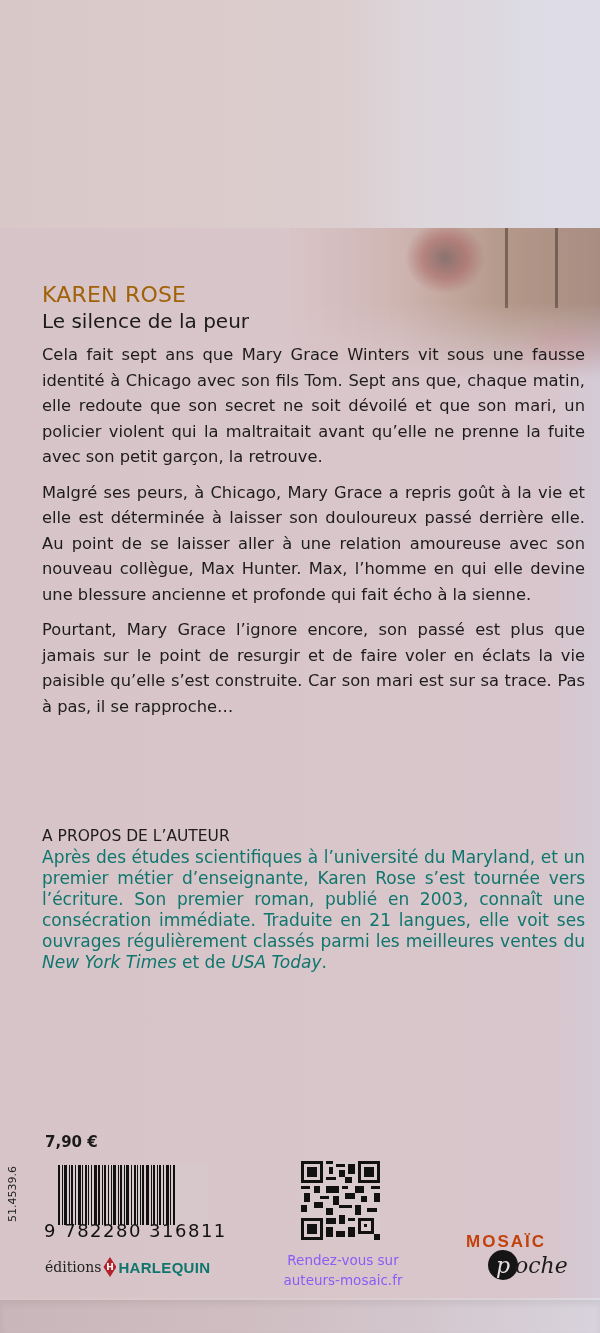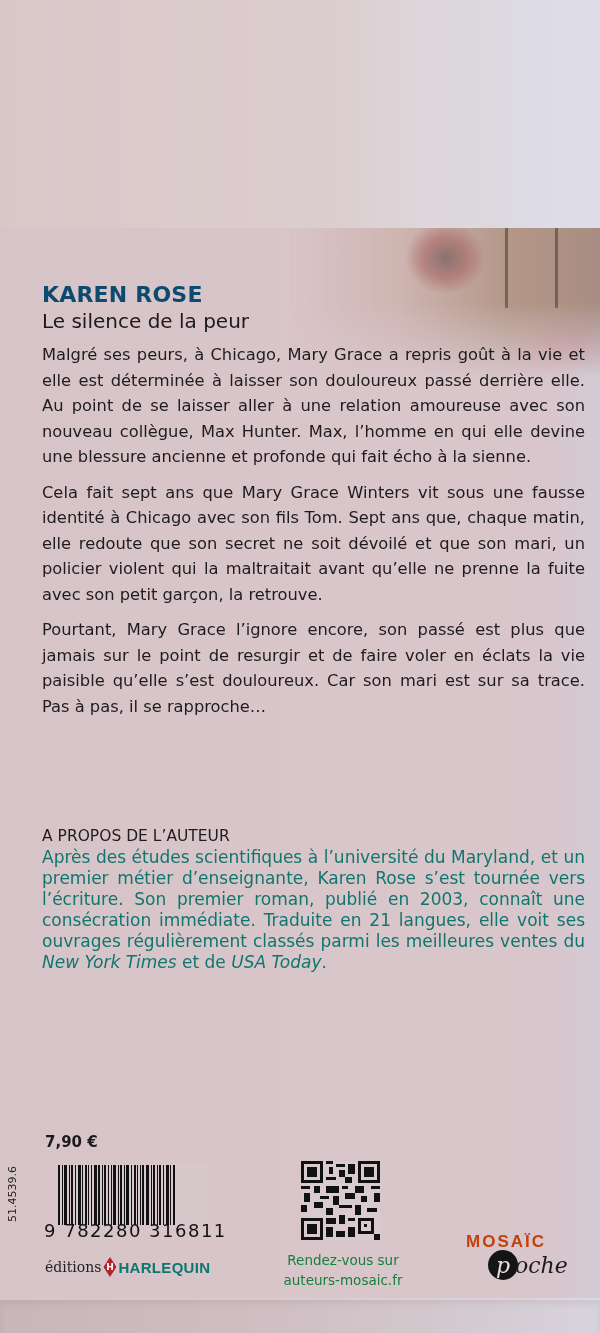--- a/index.html
+++ b/index.html
@@ -27,22 +27,22 @@
       radial-gradient(ellipse 40px 36px at 155px 30px, rgba(90,70,70,0.55) 0%, rgba(160,80,80,0.45) 55%, rgba(200,120,120,0) 100%),
       radial-gradient(ellipse 60px 40px at 280px 130px, rgba(200,90,110,0.45) 0%, rgba(200,90,110,0) 100%),
       linear-gradient(90deg, rgba(216,196,200,1) 0%, rgba(200,170,160,0.6) 35%, rgba(170,140,120,0.8) 70%, rgba(160,130,115,0.85) 100%);
     -webkit-mask-image: linear-gradient(180deg, #000 0%, #000 50%, transparent 100%);
     mask-image: linear-gradient(180deg, #000 0%, #000 50%, transparent 100%);
   }
   .photo .plank { position: absolute; top: 0; width: 3px; height: 80px; background: rgba(70,55,45,0.55); }
   .content { position: absolute; left: 42px; top: 282px; width: 543px; }
   .author {
     font-family: "DejaVu Sans", sans-serif;
-    font-size: 22px; color: #0c4a6e; letter-spacing: 0.2px; line-height: 26px;
-    font-weight: bold;
+    font-size: 22px; color: #a16207; letter-spacing: 0.2px; line-height: 26px;
+    font-weight: normal;
   }
   .title { font-size: 20px; line-height: 26px; color: #1c1a1b; margin-top: 0px; }
   .blurb { margin-top: 8px; }
   .blurb p {
     margin: 0 0 10px 0; font-size: 16.3px; line-height: 25.5px;
     text-align: justify; color: #1e1c1d;
   }
   .about { position: absolute; left: 42px; top: 826px; width: 543px; }
   .about h2 { margin: 0; font-size: 15.5px; font-weight: normal; line-height: 21px; color: #1e1c1d; }
   .about p {
@@ -68,21 +68,21 @@
   .harlequin { position: absolute; left: 45px; top: 1257px; display: flex; align-items: center; }
   .harlequin .ed { font-family: "DejaVu Serif", serif; font-size: 14px; color: #222; }
   .harlequin .diamond {
     width: 13px; height: 20px; margin: 0 2px; background: #b3212b;
     clip-path: polygon(50% 0, 100% 50%, 50% 100%, 0 50%);
     color: #fff; font-size: 9px; font-weight: bold; display: flex; align-items: center; justify-content: center;
   }
   .harlequin .name { font-family: "Liberation Sans", sans-serif; font-weight: bold; font-size: 15px; color: #0f766e; letter-spacing: 0.3px; }
 
   .qr { position: absolute; left: 301px; top: 1161px; width: 79px; height: 79px; }
-  .rendez { position: absolute; left: 278px; top: 1250px; width: 130px; text-align: center; font-size: 13.5px; line-height: 20px; color: #15803d; }
+  .rendez { position: absolute; left: 278px; top: 1250px; width: 130px; text-align: center; font-size: 13.5px; line-height: 20px; color: #8b5cf6; }
 
   .mosaic { position: absolute; left: 466px; top: 1232px; font-family: "Liberation Sans", sans-serif; font-weight: bold; font-size: 17px; letter-spacing: 2px; color: #c2410c; }
   .poche { position: absolute; left: 488px; top: 1250px; display: flex; align-items: center; }
   .poche .dot { width: 30px; height: 30px; border-radius: 50%; background: #151515; color: #e8e0e0; display: flex; align-items: center; justify-content: center; font-family: "DejaVu Serif", serif; font-style: italic; font-size: 22px; }
   .poche .txt { font-family: "DejaVu Serif", serif; font-style: italic; font-size: 22px; color: #1b1b1b; margin-left: -3px; }
 
   .bottom-edge {
     position: absolute; left: 0; top: 1300px; width: 600px; height: 33px;
     background: linear-gradient(90deg, #c9b6ba 0%, #cfbdc1 40%, #d3c7cd 70%, #d8d3dc 100%);
     box-shadow: inset 0 4px 6px rgba(0,0,0,0.06);
@@ -95,23 +95,23 @@
 <div class="cover"></div>
 <div class="photo">
   <span class="plank" style="left:215px"></span>
   <span class="plank" style="left:265px"></span>
 </div>
 
 <div class="content">
   <div class="author">KAREN ROSE</div>
   <div class="title">Le silence de la peur</div>
   <div class="blurb">
+    <p>Cela fait sept ans que Mary Grace Winters vit sous une fausse identité à Chicago avec son fils Tom. Sept ans que, chaque matin, elle redoute que son secret ne soit dévoilé et que son mari, un policier violent qui la maltraitait avant qu’elle ne prenne la fuite avec son petit garçon, la retrouve.</p>
     <p>Malgré ses peurs, à Chicago, Mary Grace a repris goût à la vie et elle est déterminée à laisser son douloureux passé derrière elle. Au point de se laisser aller à une relation amoureuse avec son nouveau collègue, Max Hunter. Max, l’homme en qui elle devine une blessure ancienne et profonde qui fait écho à la sienne.</p>
-    <p>Cela fait sept ans que Mary Grace Winters vit sous une fausse identité à Chicago avec son fils Tom. Sept ans que, chaque matin, elle redoute que son secret ne soit dévoilé et que son mari, un policier violent qui la maltraitait avant qu’elle ne prenne la fuite avec son petit garçon, la retrouve.</p>
-    <p>Pourtant, Mary Grace l’ignore encore, son passé est plus que jamais sur le point de resurgir et de faire voler en éclats la vie paisible qu’elle s’est douloureux. Car son mari est sur sa trace. Pas à pas, il se rapproche…</p>
+    <p>Pourtant, Mary Grace l’ignore encore, son passé est plus que jamais sur le point de resurgir et de faire voler en éclats la vie paisible qu’elle s’est construite. Car son mari est sur sa trace. Pas à pas, il se rapproche…</p>
   </div>
 </div>
 
 <div class="about">
   <h2>A PROPOS DE L’AUTEUR</h2>
   <p><span>Après des études scientifiques à l’université du Maryland, et un premier métier d’enseignante, Karen Rose s’est tournée vers l’écriture. Son premier roman, publié en 2003, connaît une consécration immédiate. Traduite en 21 langues, elle voit ses ouvrages régulièrement classés parmi les meilleures ventes du </span><i>New York Times</i><span> et de </span><i>USA Today</i><span>.</span></p>
 </div>
 
 <div class="price">7,90 €</div>
 <div class="isbn-side">51.4539.6</div>

